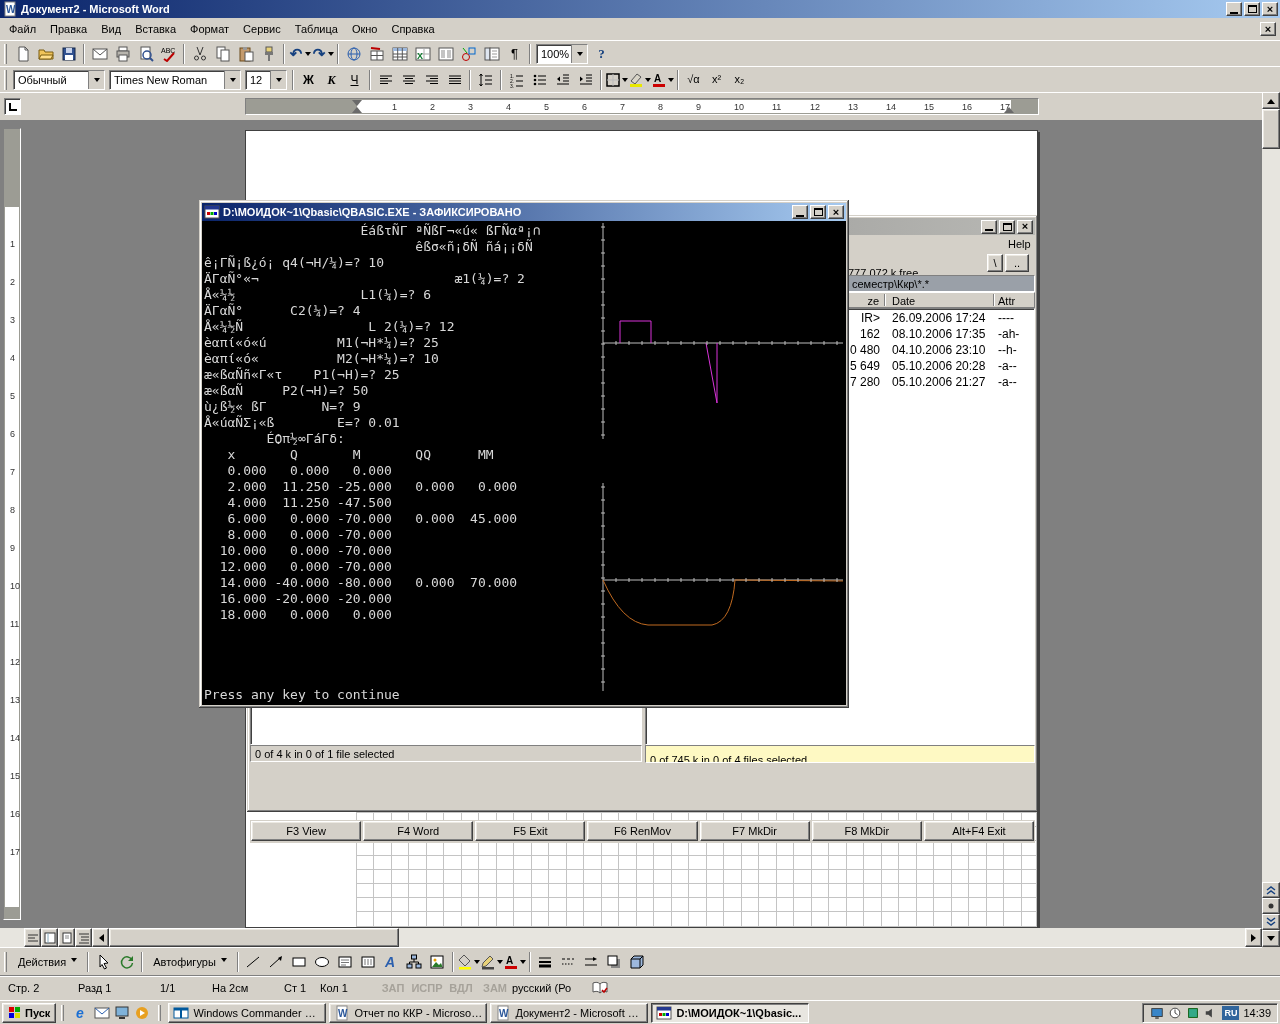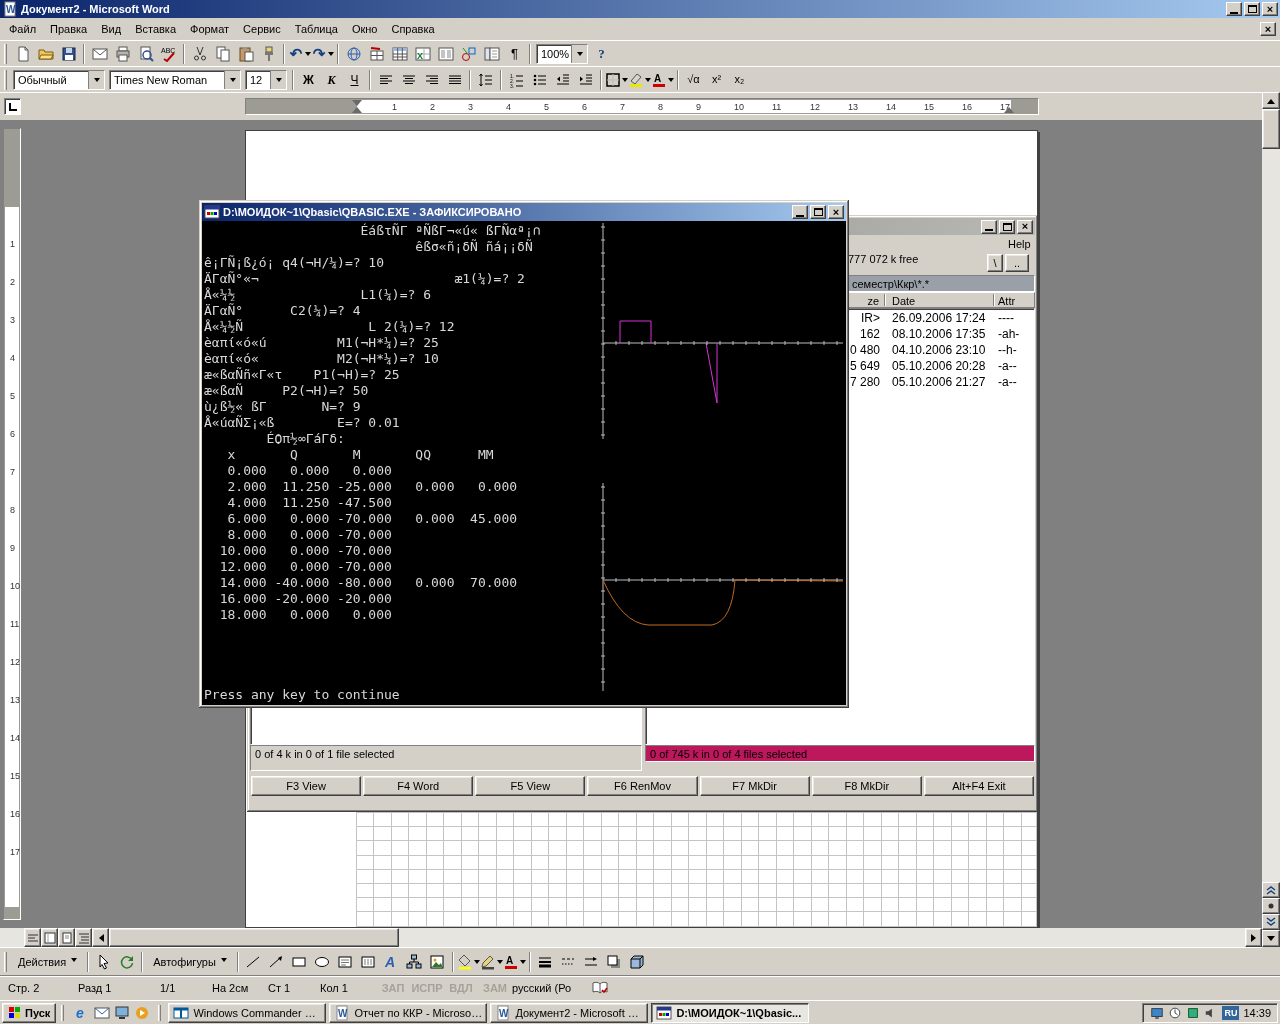--- a/index.html
+++ b/index.html
@@ -813,21 +813,21 @@
           </span>
         </div>
       </div>
   </div>
 
   <div class="abs" style="left:0;top:975px;width:1280px;height:25px;background:#d4d0c8;border-top:1px solid #808080;box-shadow:inset 0 1px 0 #fff">
     <span class="abs" style="left:8px;top:6px">Стр. 2</span>
     <span class="abs" style="left:78px;top:6px">Разд 1</span>
     <span class="abs" style="left:160px;top:6px">1/1</span>
     <span class="abs" style="left:212px;top:6px">На 2см</span>
-    <span class="abs" style="left:268px;top:6px">Ст 1</span>
+    <span class="abs" style="left:284px;top:6px">Ст 1</span>
     <span class="abs" style="left:320px;top:6px">Кол 1</span>
     <span class="abs" id="status-flags" style="left:376px;top:6px"><span class="sflag">ЗАП</span><span class="sflag">ИСПР</span><span class="sflag">ВДЛ</span><span class="sflag">ЗАМ</span></span>
     <span class="abs" style="left:512px;top:6px">русский (Ро</span>
     <span class="abs ic" style="left:592px;top:4px">
         <svg viewBox="0 0 16 16">
           <path d="M1 3c3-1 5-1 7 1 2-2 4-2 7-1v9c-3-1-5-1-7 1-2-2-4-2-7-1z" fill="#fff" stroke="#555"></path>
           <line x1="8" y1="4" x2="8" y2="13" stroke="#555"></line>
           <path d="M10 10l2 2 3-4" fill="none" stroke="#b00" stroke-width="1.5"></path>
         </svg>
       </span>
@@ -845,34 +845,34 @@
         </span>
       <span class="wbtn">
           <span>×</span>
         </span>
     </span>
   </div>
   <div class="abs" style="left:3px;top:20px;width:785px;height:18px;background:#d4d0c8">
     <span class="abs" style="left:758px;top:3px">Help</span>
   </div>
   <div class="abs" style="left:3px;top:38px;width:785px;height:22px;background:#d4d0c8">
-    <span class="abs" style="left:598px;top:0">777 072 k free</span>
+    <span class="abs" style="left:598px;top:14px">777 072 k free</span>
     <div class="abs raised" style="left:737px;top:1px;width:16px;height:18px;display:flex;align-items:center;justify-content:center">
         <span>\</span>
       </div>
     <div class="abs raised" style="left:755px;top:1px;width:24px;height:18px;display:flex;align-items:center;justify-content:center">
         <span>..</span>
       </div>
   </div>
 
   <div class="abs" style="left:3px;top:60px;width:392px;height:487px">
     <div class="pathbar abs" style="left:0;top:0;width:392px;height:17px"></div>
     <div class="colhdr abs" style="left:0;top:17px;width:392px;height:16px"></div>
     <div class="abs sunken" style="left:0;top:33px;width:392px;height:437px"></div>
-    <div class="abs" style="left:0;top:470px;width:392px;height:26px;background:#d4d0c8;border:1px solid;border-color:#808080 #fff #fff #808080;padding:2px 4px;white-space:nowrap;overflow:hidden">
+    <div class="abs" style="left:0;top:470px;width:392px;height:17px;background:#d4d0c8;border:1px solid;border-color:#808080 #fff #fff #808080;padding:2px 4px;white-space:nowrap;overflow:hidden">
       <span>0 of 4 k in 0 of 1 file selected</span>
     </div>
   </div>
 
   <div class="abs" style="left:398px;top:60px;width:390px;height:487px">
     <div class="pathbar abs" style="left:0;top:0;width:390px;height:17px">
       <span class="abs" style="left:206px;top:2px">семестр\Ккр\*.*</span>
     </div>
     <div class="colhdr abs" style="left:0;top:17px;width:390px;height:16px">
       <span class="abs" style="left:200px;top:2px;width:33px;text-align:right">ze</span>
@@ -903,30 +903,30 @@
             <span class="wcdate">05.10.2006 20:28</span>
             <span class="wcattr">-a--</span>
           </div>
           <div class="wcrow">
             <span class="wcsize">7 280</span>
             <span class="wcdate">05.10.2006 21:27</span>
             <span class="wcattr">-a--</span>
           </div>
         </div>
     </div>
-    <div class="abs" style="left:0;top:470px;width:390px;height:17px;background:#be185d;border:1px solid;border-color:#808080 #fff #fff #808080;padding:2px 4px;white-space:nowrap;overflow:hidden">
+    <div class="abs" style="left:0;top:470px;width:390px;height:17px;background:#fef9c3;border:1px solid;border-color:#808080 #fff #fff #808080;padding:8px 4px;white-space:nowrap;overflow:hidden">
       <span>0 of 745 k in 0 of 4 files selected</span>
     </div>
   </div>
 
 
-  <div class="abs" id="wc-fkeys" style="left:3px;top:560px;width:785px;height:23px;background:#d4d0c8;display:flex">
+  <div class="abs" id="wc-fkeys" style="left:3px;top:605px;width:785px;height:23px;background:#d4d0c8;display:flex">
       <div class="fkey raised">F3 View</div>
       <div class="fkey raised">F4 Word</div>
-      <div class="fkey raised">F5 View</div>
+      <div class="fkey raised">F5 Exit</div>
       <div class="fkey raised">F6 RenMov</div>
       <div class="fkey raised">F7 MkDir</div>
       <div class="fkey raised">F8 MkDir</div>
       <div class="fkey raised">Alt+F4 Exit</div>
     </div>
 </div>
 
 <div class="abs frame" id="qb-window" style="left:199px;top:200px;width:650px;height:508px">
   <div class="abs titlebar" style="left:3px;top:3px;width:644px;height:18px">
     <span class="ic">

